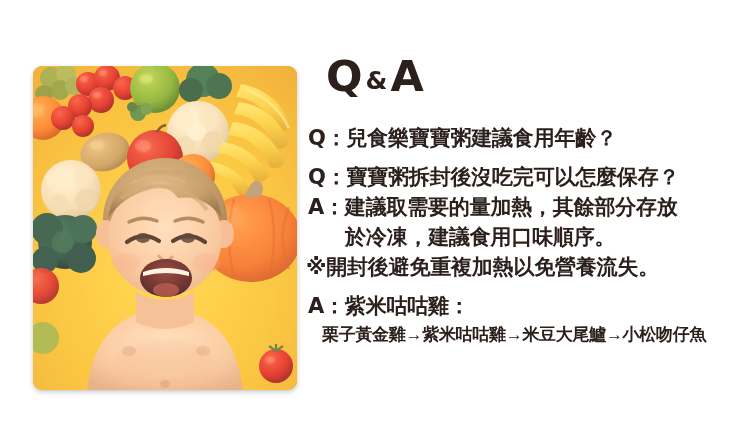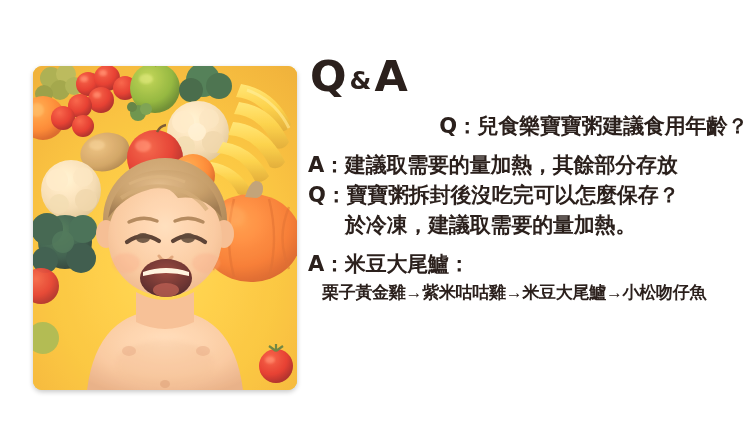--- a/index.html
+++ b/index.html
@@ -48,37 +48,37 @@
     top: 52px;
     width: 440px;
     color: #2b201c;
   }
 
   .qa-heading {
     font-size: 43px;
     font-weight: bold;
     letter-spacing: 0px;
     line-height: 48px;
-    margin: 0 0 4px 2px;
+    margin: 0 0 4px 18px;
     color: #2b201c;
     white-space: nowrap;
   }
   .qa-heading .amp {
     font-size: 25px;
     font-weight: bold;
     padding: 0 3px;
     vertical-align: baseline;
     position: relative;
     top: -2px;
   }
 
   .qa-block {
     margin-top: 9px;
   }
-  .qa-block.first { margin-top: 4px; text-align: right; }
+  .qa-block.first { margin-top: 16px; }
 
   .qa-line {
     font-size: 21px;
     font-weight: bold;
     line-height: 30px;
     white-space: nowrap;
     color: #2b201c;
     letter-spacing: -0.2px;
   }
   .qa-line.indent {
@@ -343,24 +343,25 @@
 
     <div class="qa-heading">
       <span>Q</span><span class="amp">&amp;</span><span>A</span>
     </div>
 
     <div class="qa-block first">
       <div class="qa-line">Q：兒食樂寶寶粥建議食用年齡？</div>
     </div>
 
     <div class="qa-block">
+      <div class="qa-line">Q：寶寶粥拆封後沒吃完可以怎麼保存？</div>
       <div class="qa-line">A：建議取需要的量加熱，其餘部分存放</div>
-      <div class="qa-line">Q：寶寶粥拆封後沒吃完可以怎麼保存？</div>
-      <div class="qa-line indent">於冷凍，建議取需要的量加熱。</div>
+      <div class="qa-line indent">於冷凍，建議食用口味順序。</div>
+      <div class="qa-line note">※開封後避免重複加熱以免營養流失。</div>
     </div>
 
     <div class="qa-block">
-      <div class="qa-line">A：米豆大尾鱸：</div>
+      <div class="qa-line">A：紫米咕咕雞：</div>
       <div class="qa-line small">栗子黃金雞→紫米咕咕雞→米豆大尾鱸→小松吻仔魚</div>
     </div>
 
   </div>
 </div>
 
 </body></html>

